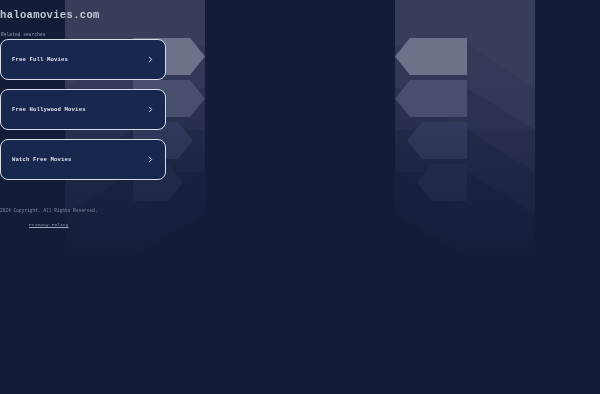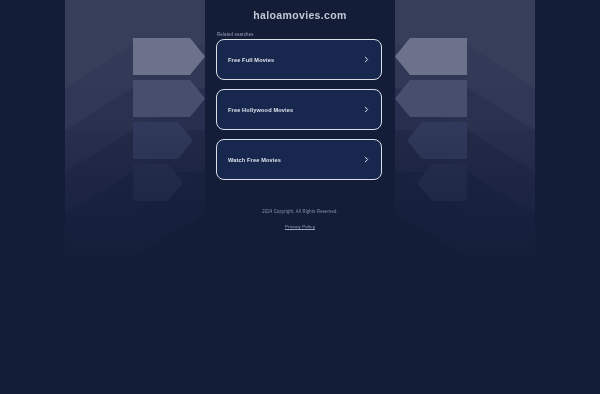--- a/index.html
+++ b/index.html
@@ -28,21 +28,22 @@
   }
 
   
   #page {
     position: relative;
     z-index: 2;
     width: 600px;
     height: 394px;
     display: flex;
     flex-direction: column;
-    align-items: center;
+    align-items: flex-start;
+    font-family: Liberation Mono, monospace;
   }
 
   #site-title {
     margin-top: 9px;
     font-size: 10.5px;
     font-weight: bold;
     letter-spacing: 0.35px;
     color: #c2c8d6;
   }
 

